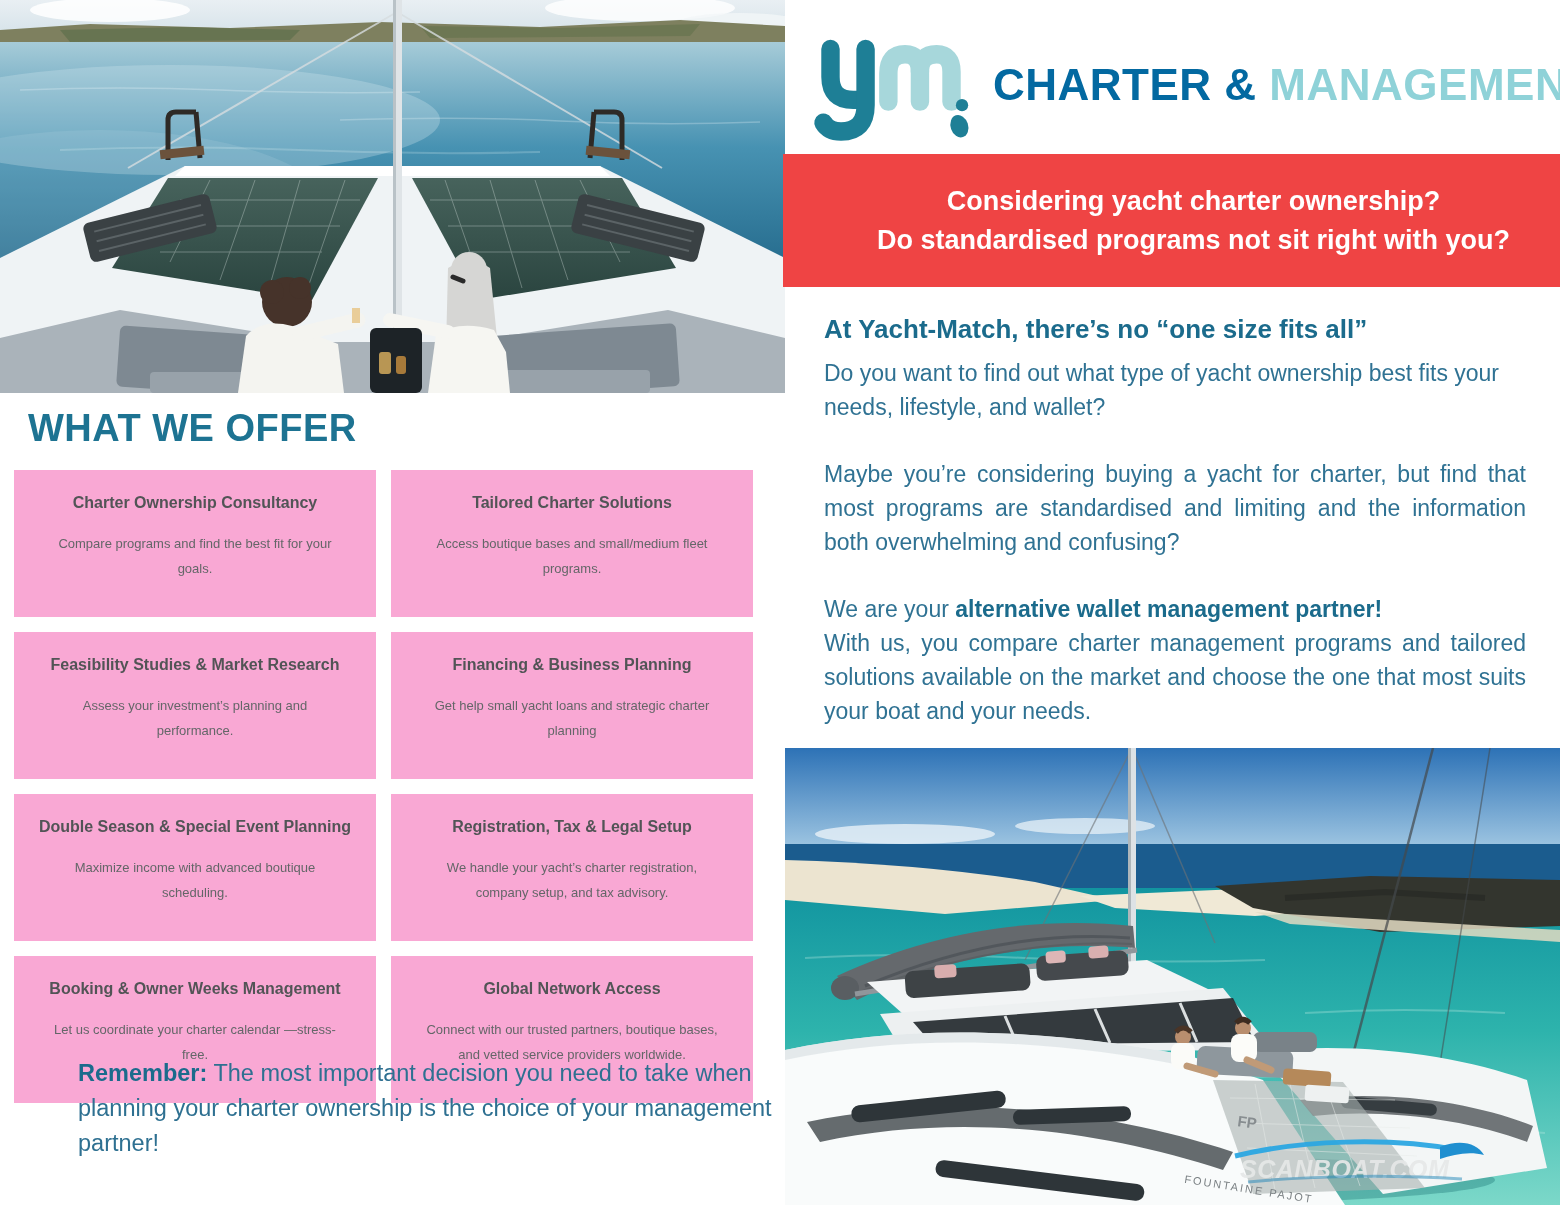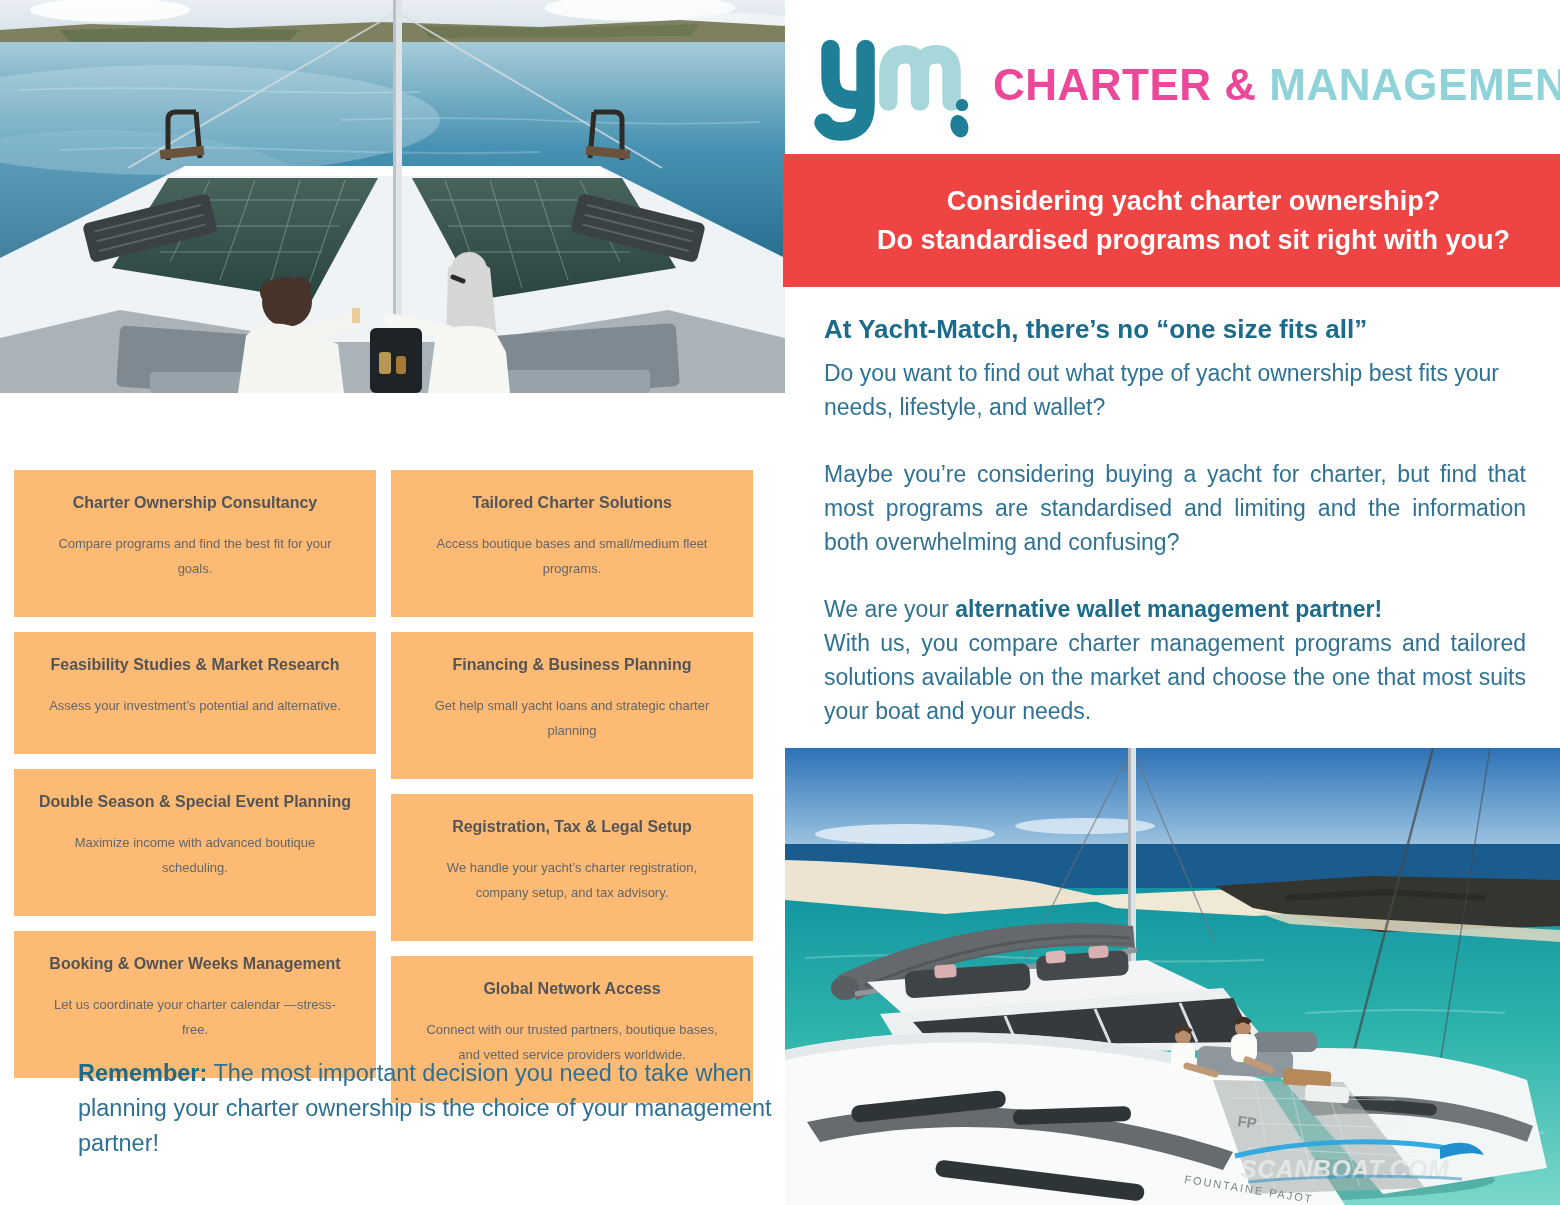--- a/index.html
+++ b/index.html
@@ -5,32 +5,32 @@
   html,body{margin:0;padding:0;background:#ffffff;}
   .page{position:relative;width:1560px;height:1205px;background:#ffffff;overflow:hidden;
         font-family:"Liberation Sans", sans-serif;}
   
   .photo-left{position:absolute;left:0;top:0;width:785px;height:393px;}
   .photo-left svg,.photo-right svg{display:block;width:100%;height:100%;}
   .offer-heading{position:absolute;left:28px;top:404px;font-size:38px;line-height:48px;
         font-weight:bold;color:#1d7392;letter-spacing:0.5px;}
   .cards{position:absolute;left:14px;top:470px;width:739px;display:flex;gap:15px;}
   .cards .col{display:flex;flex-direction:column;gap:15px;width:362px;}
-  .card{background:#fdba74;padding:20px 14px;text-align:center;box-sizing:border-box;
+  .card{background:#f9a8d4;padding:20px 14px;text-align:center;box-sizing:border-box;
         display:flex;flex-direction:column;justify-content:center;}
   .card h3{margin:0;font-size:16px;line-height:25px;color:#525456;font-weight:bold;}
   .card p{margin:16px;font-size:13px;line-height:25px;color:#646668;}
   .remember{position:absolute;left:30px;top:1056px;width:705px;font-size:23.5px;
         line-height:35px;color:#2e7091;margin-left:48px;}
   .remember b{color:#1b6b8c;}
   
   .brand{position:absolute;left:805px;top:26px;height:118px;display:flex;align-items:center;gap:16px;}
   .brand .logo{width:172px;height:114px;}
   .brand-title{font-size:44px;font-weight:bold;letter-spacing:0.5px;white-space:nowrap;}
-  .c-dark{color:#ec4899;}
+  .c-dark{color:#0369a1;}
   .c-light{color:#8fd2d8;}
   .banner{position:absolute;left:783px;top:154px;width:821px;height:133px;background:#ef4444;
         color:#ffffff;display:flex;flex-direction:column;justify-content:center;align-items:center;
         text-align:center;font-weight:bold;font-size:27px;line-height:39px;}
   .intro{position:absolute;left:824px;top:311px;width:702px;color:#2f7293;font-size:23px;line-height:34px;}
   .intro h2{margin:0 0 9px 0;font-size:26px;line-height:36px;color:#1b6b8c;font-weight:bold;}
   .intro p{margin:0;}
   .intro .sp{margin-top:33px;}
   .j{text-align:justify;}
   .intro b{color:#1b6b8c;}
@@ -168,30 +168,31 @@
     <div>Do standardised programs not sit right with you?</div>
   </div>
 
   <div class="intro">
     <h2>At Yacht-Match, there’s no “one size fits all”</h2>
     <p>Do you want to find out what type of yacht ownership best fits your needs, lifestyle, and wallet?</p>
     <p class="sp j">Maybe you’re considering buying a yacht for charter, but find that most programs are standardised and limiting and the information both overwhelming and confusing?</p>
     <p class="sp j"><span>We are your </span><b>alternative wallet management partner!</b><br><span>With us, you compare charter management programs and tailored solutions available on the market and choose the one that most suits your boat and your needs.</span></p>
   </div>
 
+  <div class="offer-heading">WHAT WE OFFER</div>
 
   <div class="cards">
     <div class="col">
       <div class="card">
         <h3>Charter Ownership Consultancy</h3>
         <p>Compare programs and find the best fit for your goals.</p>
       </div>
       <div class="card">
         <h3>Feasibility Studies &amp; Market Research</h3>
-        <p>Assess your investment’s potential and alternative.</p>
+        <p>Assess your investment’s planning and performance.</p>
       </div>
       <div class="card">
         <h3>Double Season &amp; Special Event Planning</h3>
         <p>Maximize income with advanced boutique scheduling.</p>
       </div>
       <div class="card">
         <h3>Booking &amp; Owner Weeks Management</h3>
         <p>Let us coordinate your charter calendar —stress-free.</p>
       </div>
     </div>

